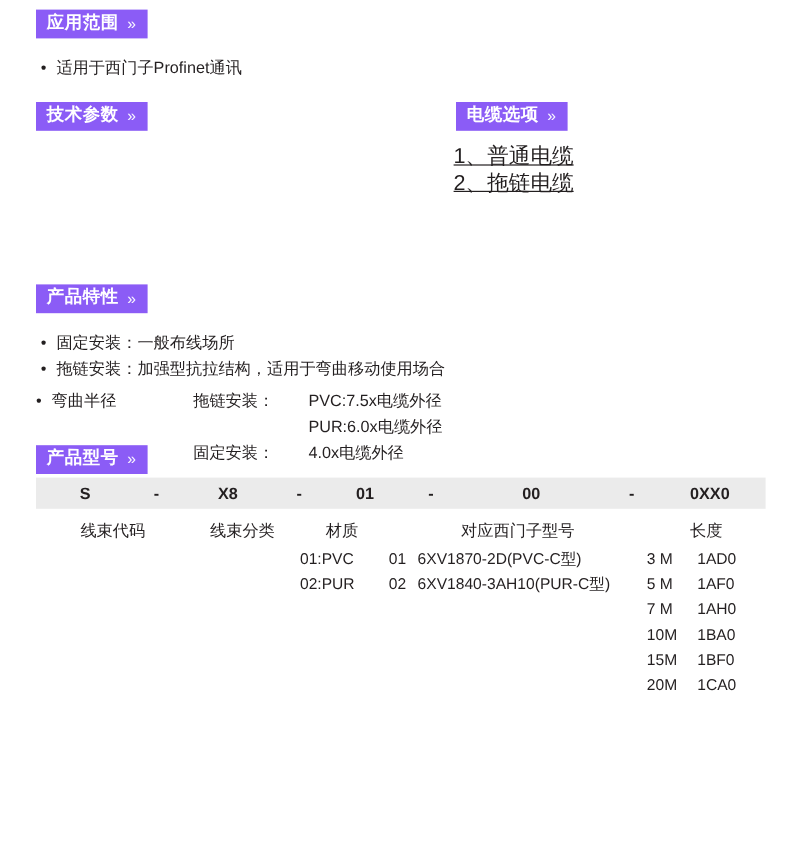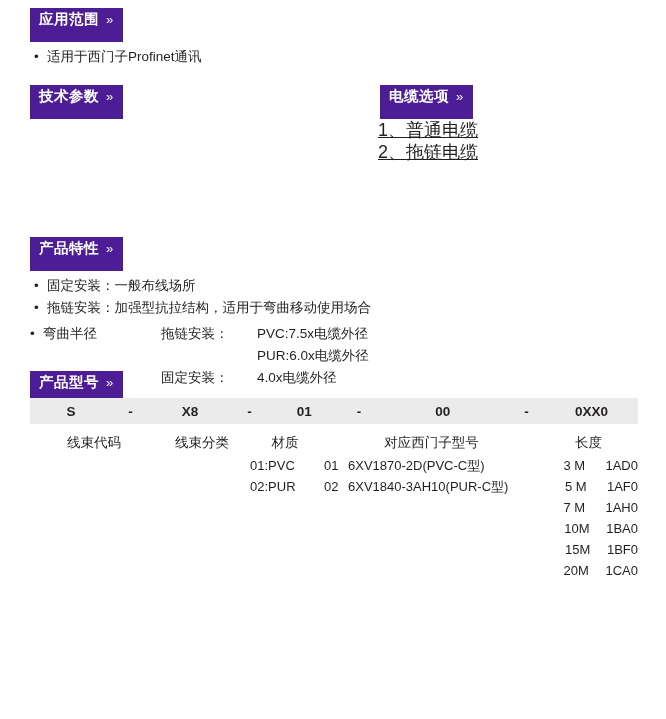--- a/index.html
+++ b/index.html
@@ -18,25 +18,25 @@
   .page {
     position: relative;
     width: 666px;
     height: 719px;
   }
 
   
   .heading {
     display: inline-flex;
     align-items: center;
-    background: #4c1d95;
+    background: #8b5cf6;
     color: #ffffff;
     font-size: 14.5px;
     font-weight: bold;
-    padding: 4px 9px 15px 9px;
+    padding: 4px 9px 5px 9px;
     line-height: 1;
     letter-spacing: 0.5px;
     white-space: nowrap;
     justify-content: space-between;
   }
   .heading .chev {
     margin-left: 7px;
     font-weight: normal;
     font-size: 13px;
     opacity: 0.95;
@@ -165,21 +165,21 @@
   .sub {
     font-size: 13px;
     line-height: 21px;
     white-space: nowrap;
   }
   .mat-list { margin-top: 2px; padding-left: 4px; }
   .sie-list { margin-top: 2px; }
   .sie-row { display: flex; white-space: nowrap; }
   .sie-row .n { width: 24px; }
   .len-list { margin-top: 2px; }
-  .len-row { display: flex; white-space: nowrap; justify-content: flex-end; }
+  .len-row { display: flex; white-space: nowrap; justify-content: flex-start; }
   .len-row .m { width: 42px; }
   .len-row .code { }
 </style>
 </head>
 <body>
 
 <div class="page">
 
   <div class="b" id="sec-scope-head">
     <span class="heading">

